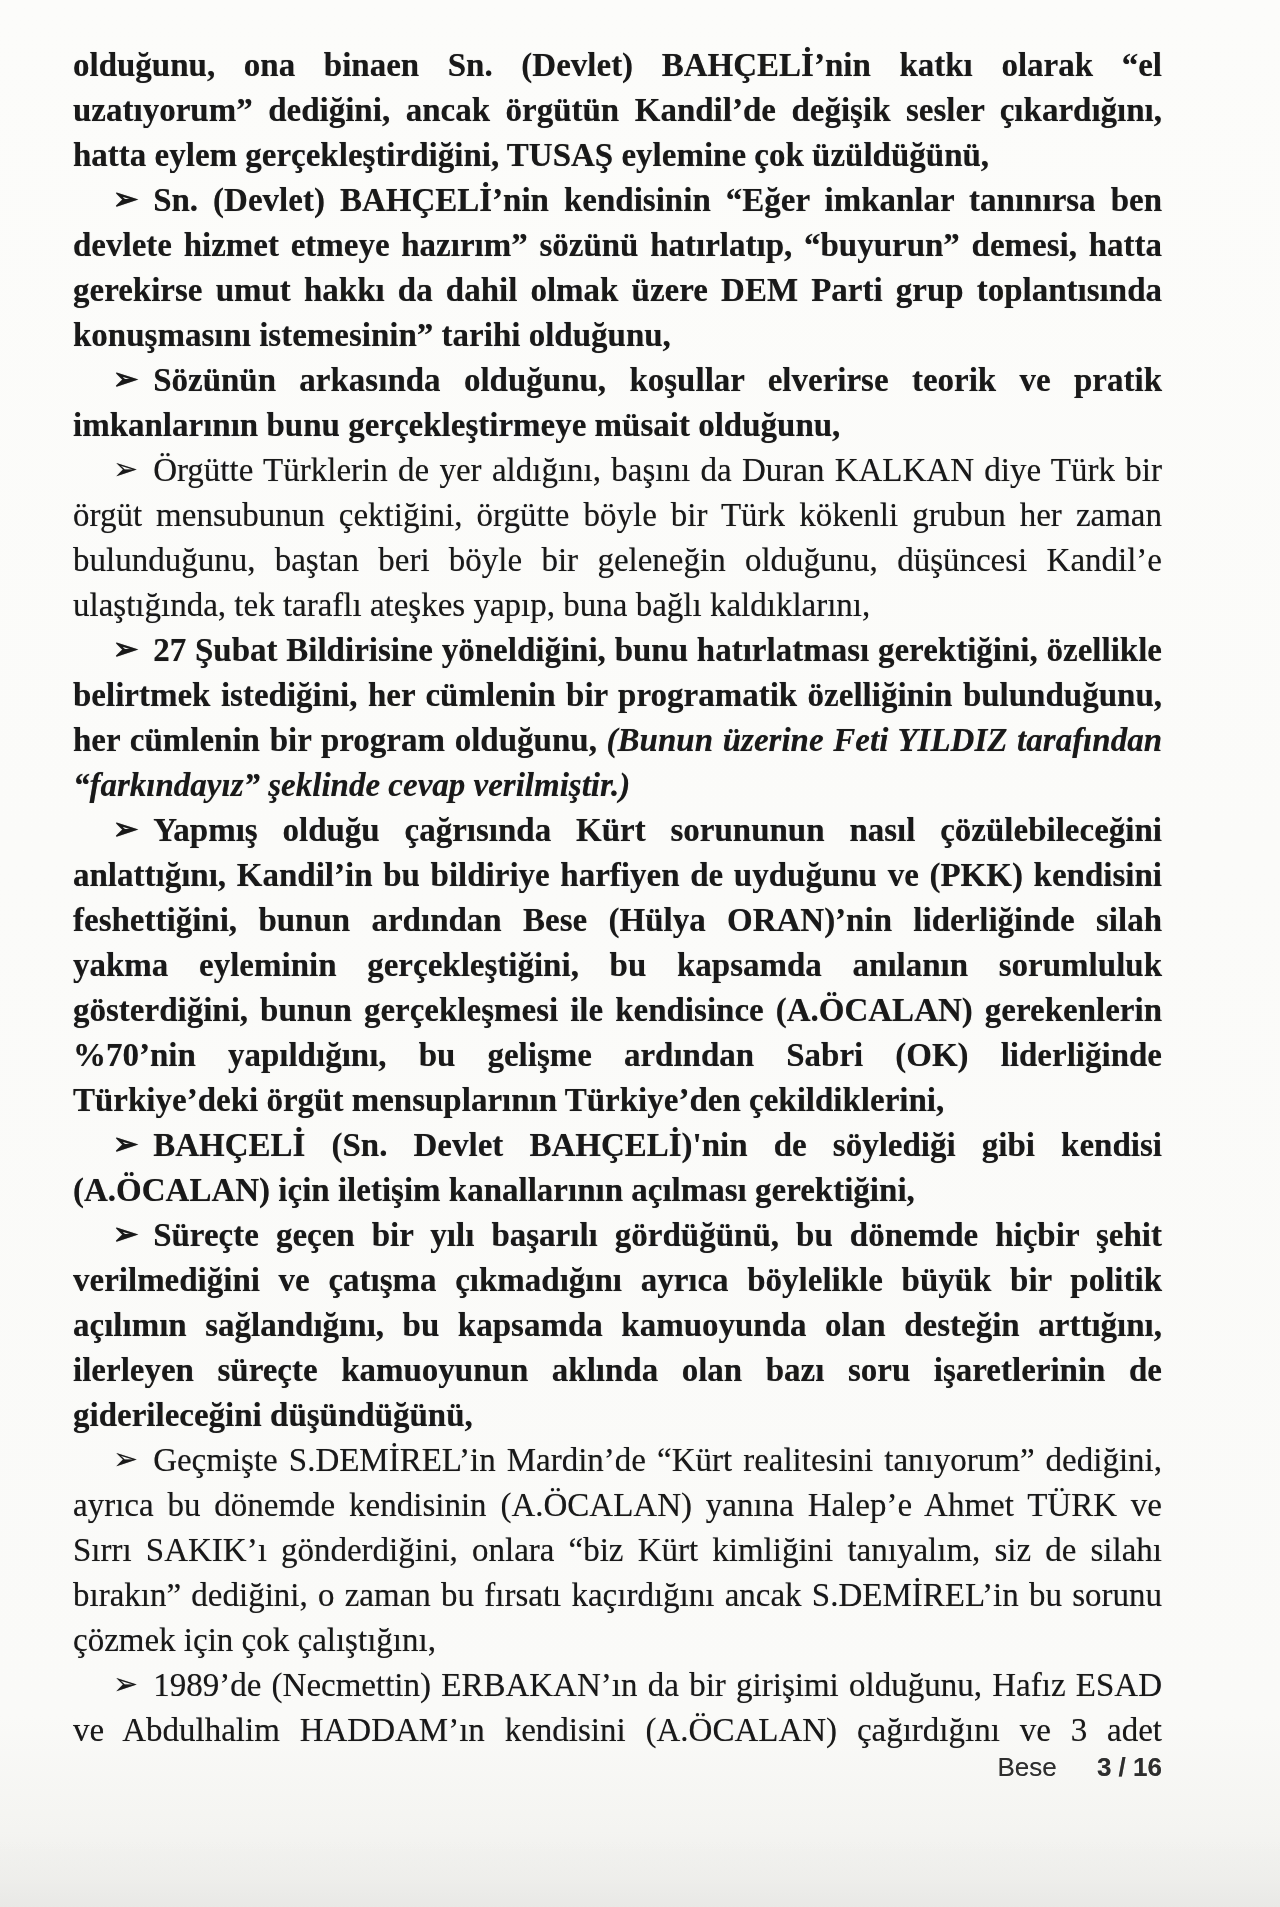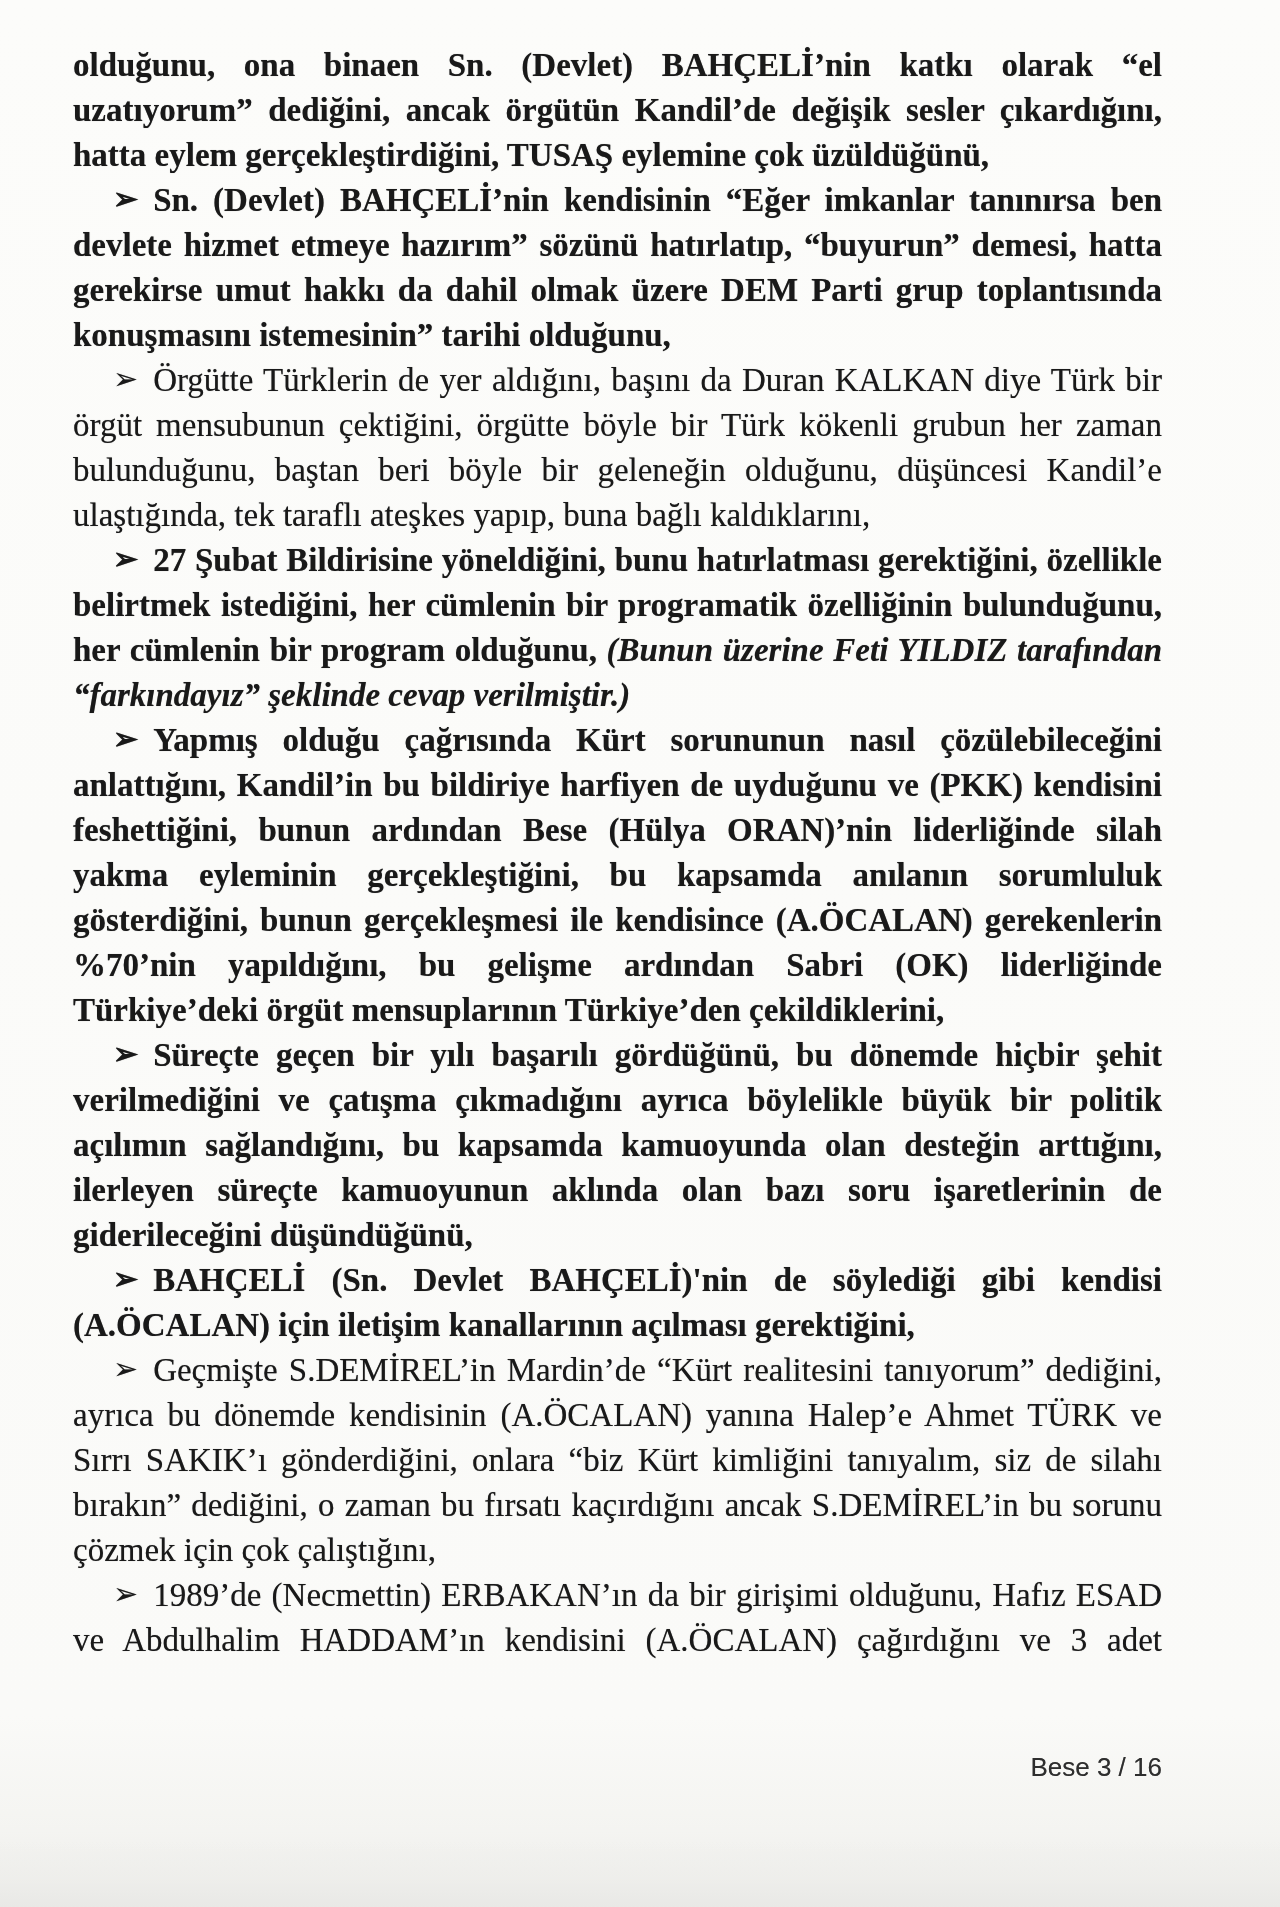--- a/index.html
+++ b/index.html
@@ -41,51 +41,52 @@
   .italic { font-style: italic; }
   .footer {
     position: absolute;
     top: 1752px;
     right: 118px;
     font-family: "Liberation Sans", sans-serif;
     font-size: 26px;
     color: #2e2e2e;
     text-shadow: 0 0 0.6px rgba(40,40,40,0.5);
   }
-  .footer .pagenum { font-weight: normal; }
+  .footer .pagenum { font-weight: bold; margin-left: 33px; }
   .bottom-band {
     position: absolute;
     left: 0;
     right: 0;
     top: 1840px;
     height: 67px;
     background: linear-gradient(180deg, rgba(240,240,237,0.0) 0%, rgba(238,238,235,0.7) 55%, #e9e9e6 100%);
   }
 </style>
 </head>
 <body>
 
 <div class="page">
   <div class="content">
 
     <p class="para bold"><span>olduğunu, ona binaen Sn. (Devlet) BAHÇELİ’nin katkı olarak “el uzatıyorum” dediğini, ancak örgütün Kandil’de değişik sesler çıkardığını, hatta eylem gerçekleştirdiğini, TUSAŞ eylemine çok üzüldüğünü,</span></p>
 
     <p class="para bold indent"><span class="bullet">➢</span><span>Sn. (Devlet) BAHÇELİ’nin kendisinin “Eğer imkanlar tanınırsa ben devlete hizmet etmeye hazırım” sözünü hatırlatıp, “buyurun” demesi, hatta gerekirse umut hakkı da dahil olmak üzere DEM Parti grup toplantısında konuşmasını istemesinin” tarihi olduğunu,</span></p>
 
+    <p class="para bold indent"><span class="bullet">➢</span><span>Sözünün arkasında olduğunu, koşullar elverirse teorik ve pratik imkanlarının bunu gerçekleştirmeye müsait olduğunu,</span></p>
 
     <p class="para indent"><span class="bullet">➢</span><span>Örgütte Türklerin de yer aldığını, başını da Duran KALKAN diye Türk bir örgüt mensubunun çektiğini, örgütte böyle bir Türk kökenli grubun her zaman bulunduğunu, baştan beri böyle bir geleneğin olduğunu, düşüncesi Kandil’e ulaştığında, tek taraflı ateşkes yapıp, buna bağlı kaldıklarını,</span></p>
 
     <p class="para bold indent"><span class="bullet">➢</span><span>27 Şubat Bildirisine yöneldiğini, bunu hatırlatması gerektiğini, özellikle belirtmek istediğini, her cümlenin bir programatik özelliğinin bulunduğunu, her cümlenin bir program olduğunu,</span>
       <span class="italic">(Bunun üzerine Feti YILDIZ tarafından “farkındayız” şeklinde cevap verilmiştir.)</span></p>
 
     <p class="para bold indent"><span class="bullet">➢</span><span>Yapmış olduğu çağrısında Kürt sorununun nasıl çözülebileceğini anlattığını, Kandil’in bu bildiriye harfiyen de uyduğunu ve (PKK) kendisini feshettiğini, bunun ardından Bese (Hülya ORAN)’nin liderliğinde silah yakma eyleminin gerçekleştiğini, bu kapsamda anılanın sorumluluk gösterdiğini, bunun gerçekleşmesi ile kendisince (A.ÖCALAN) gerekenlerin %70’nin yapıldığını, bu gelişme ardından Sabri (OK) liderliğinde Türkiye’deki örgüt mensuplarının Türkiye’den çekildiklerini,</span></p>
 
+    <p class="para bold indent"><span class="bullet">➢</span><span>BAHÇELİ (Sn. Devlet BAHÇELİ)'nin de söylediği gibi kendisi (A.ÖCALAN) için iletişim kanallarının açılması gerektiğini,</span></p>
+
     <p class="para bold indent"><span class="bullet">➢</span><span>Süreçte geçen bir yılı başarılı gördüğünü, bu dönemde hiçbir şehit verilmediğini ve çatışma çıkmadığını ayrıca böylelikle büyük bir politik açılımın sağlandığını, bu kapsamda kamuoyunda olan desteğin arttığını, ilerleyen süreçte kamuoyunun aklında olan bazı soru işaretlerinin de giderileceğini düşündüğünü,</span></p>
-
-    <p class="para bold indent"><span class="bullet">➢</span><span>BAHÇELİ (Sn. Devlet BAHÇELİ)'nin de söylediği gibi kendisi (A.ÖCALAN) için iletişim kanallarının açılması gerektiğini,</span></p>
 
     <p class="para indent"><span class="bullet">➢</span><span>Geçmişte S.DEMİREL’in Mardin’de “Kürt realitesini tanıyorum” dediğini, ayrıca bu dönemde kendisinin (A.ÖCALAN) yanına Halep’e Ahmet TÜRK ve Sırrı SAKIK’ı gönderdiğini, onlara “biz Kürt kimliğini tanıyalım, siz de silahı bırakın” dediğini, o zaman bu fırsatı kaçırdığını ancak S.DEMİREL’in bu sorunu çözmek için çok çalıştığını,</span></p>
 
     <p class="para indent justify-last"><span class="bullet">➢</span><span>1989’de (Necmettin) ERBAKAN’ın da bir girişimi olduğunu, Hafız ESAD ve Abdulhalim HADDAM’ın kendisini (A.ÖCALAN) çağırdığını ve 3 adet</span></p>
 
   </div>
 
   <div class="footer">
     <span>Bese</span>
     <span class="pagenum">3 / 16</span>

